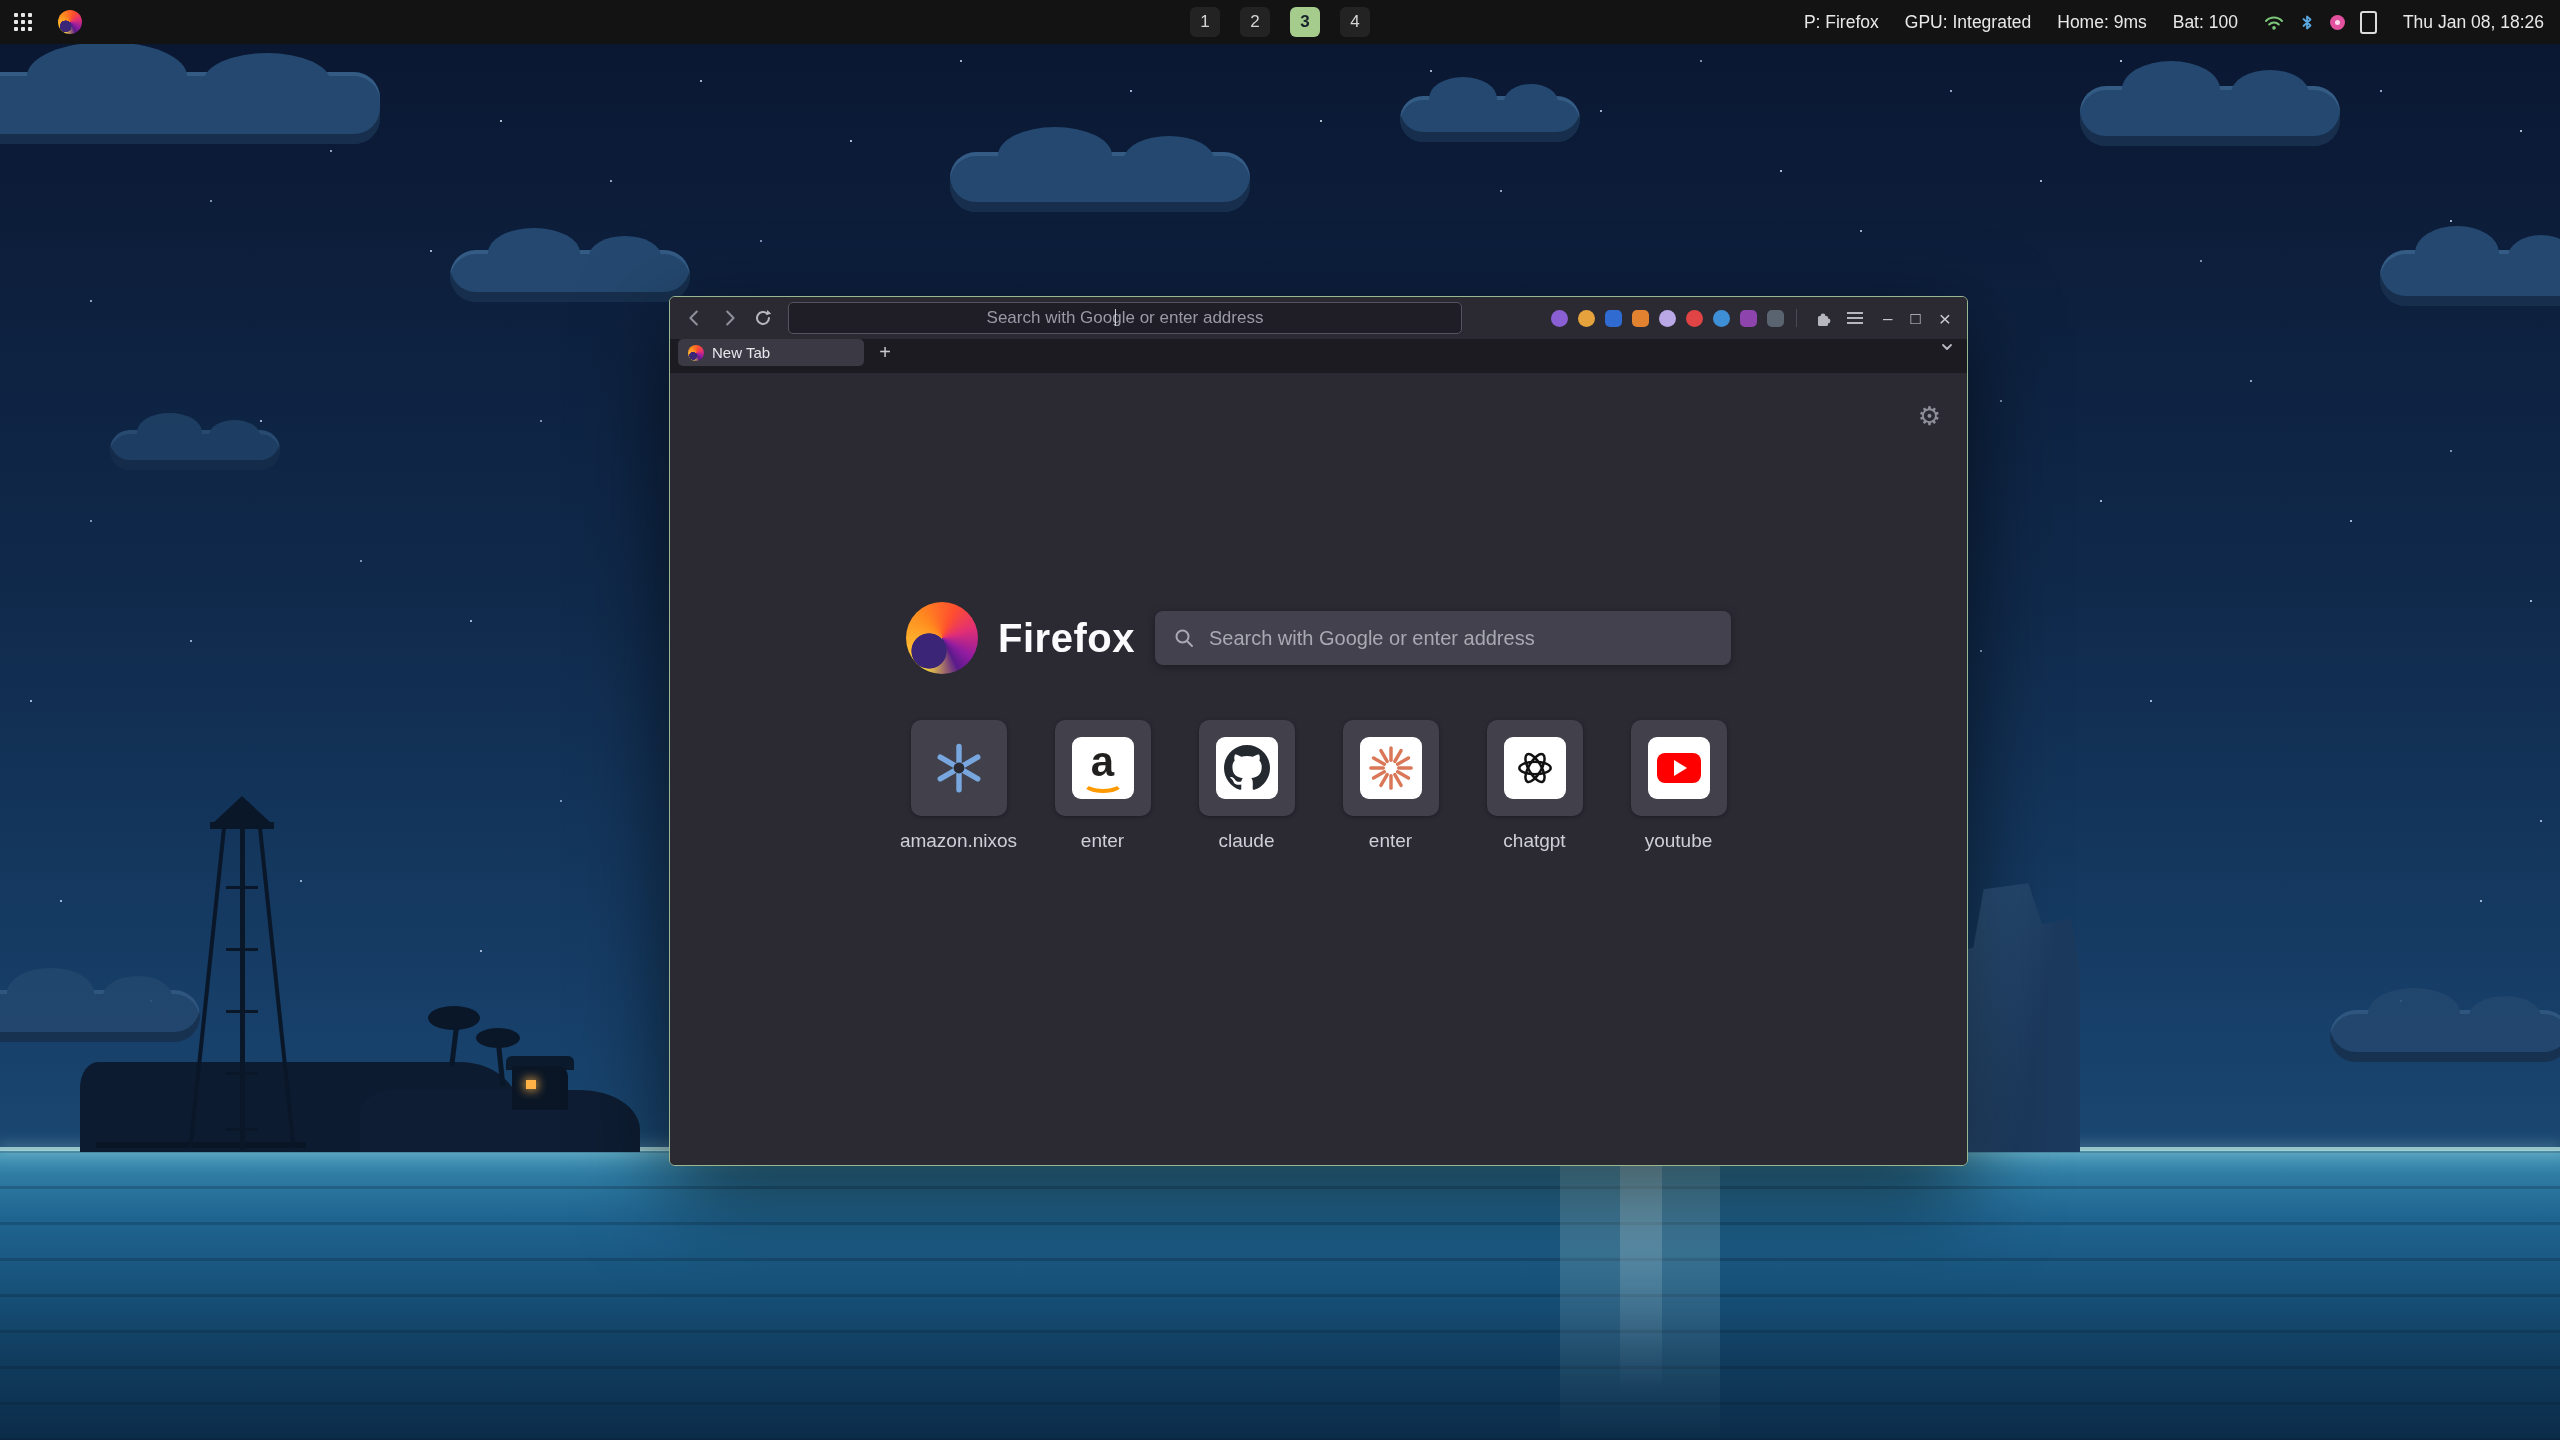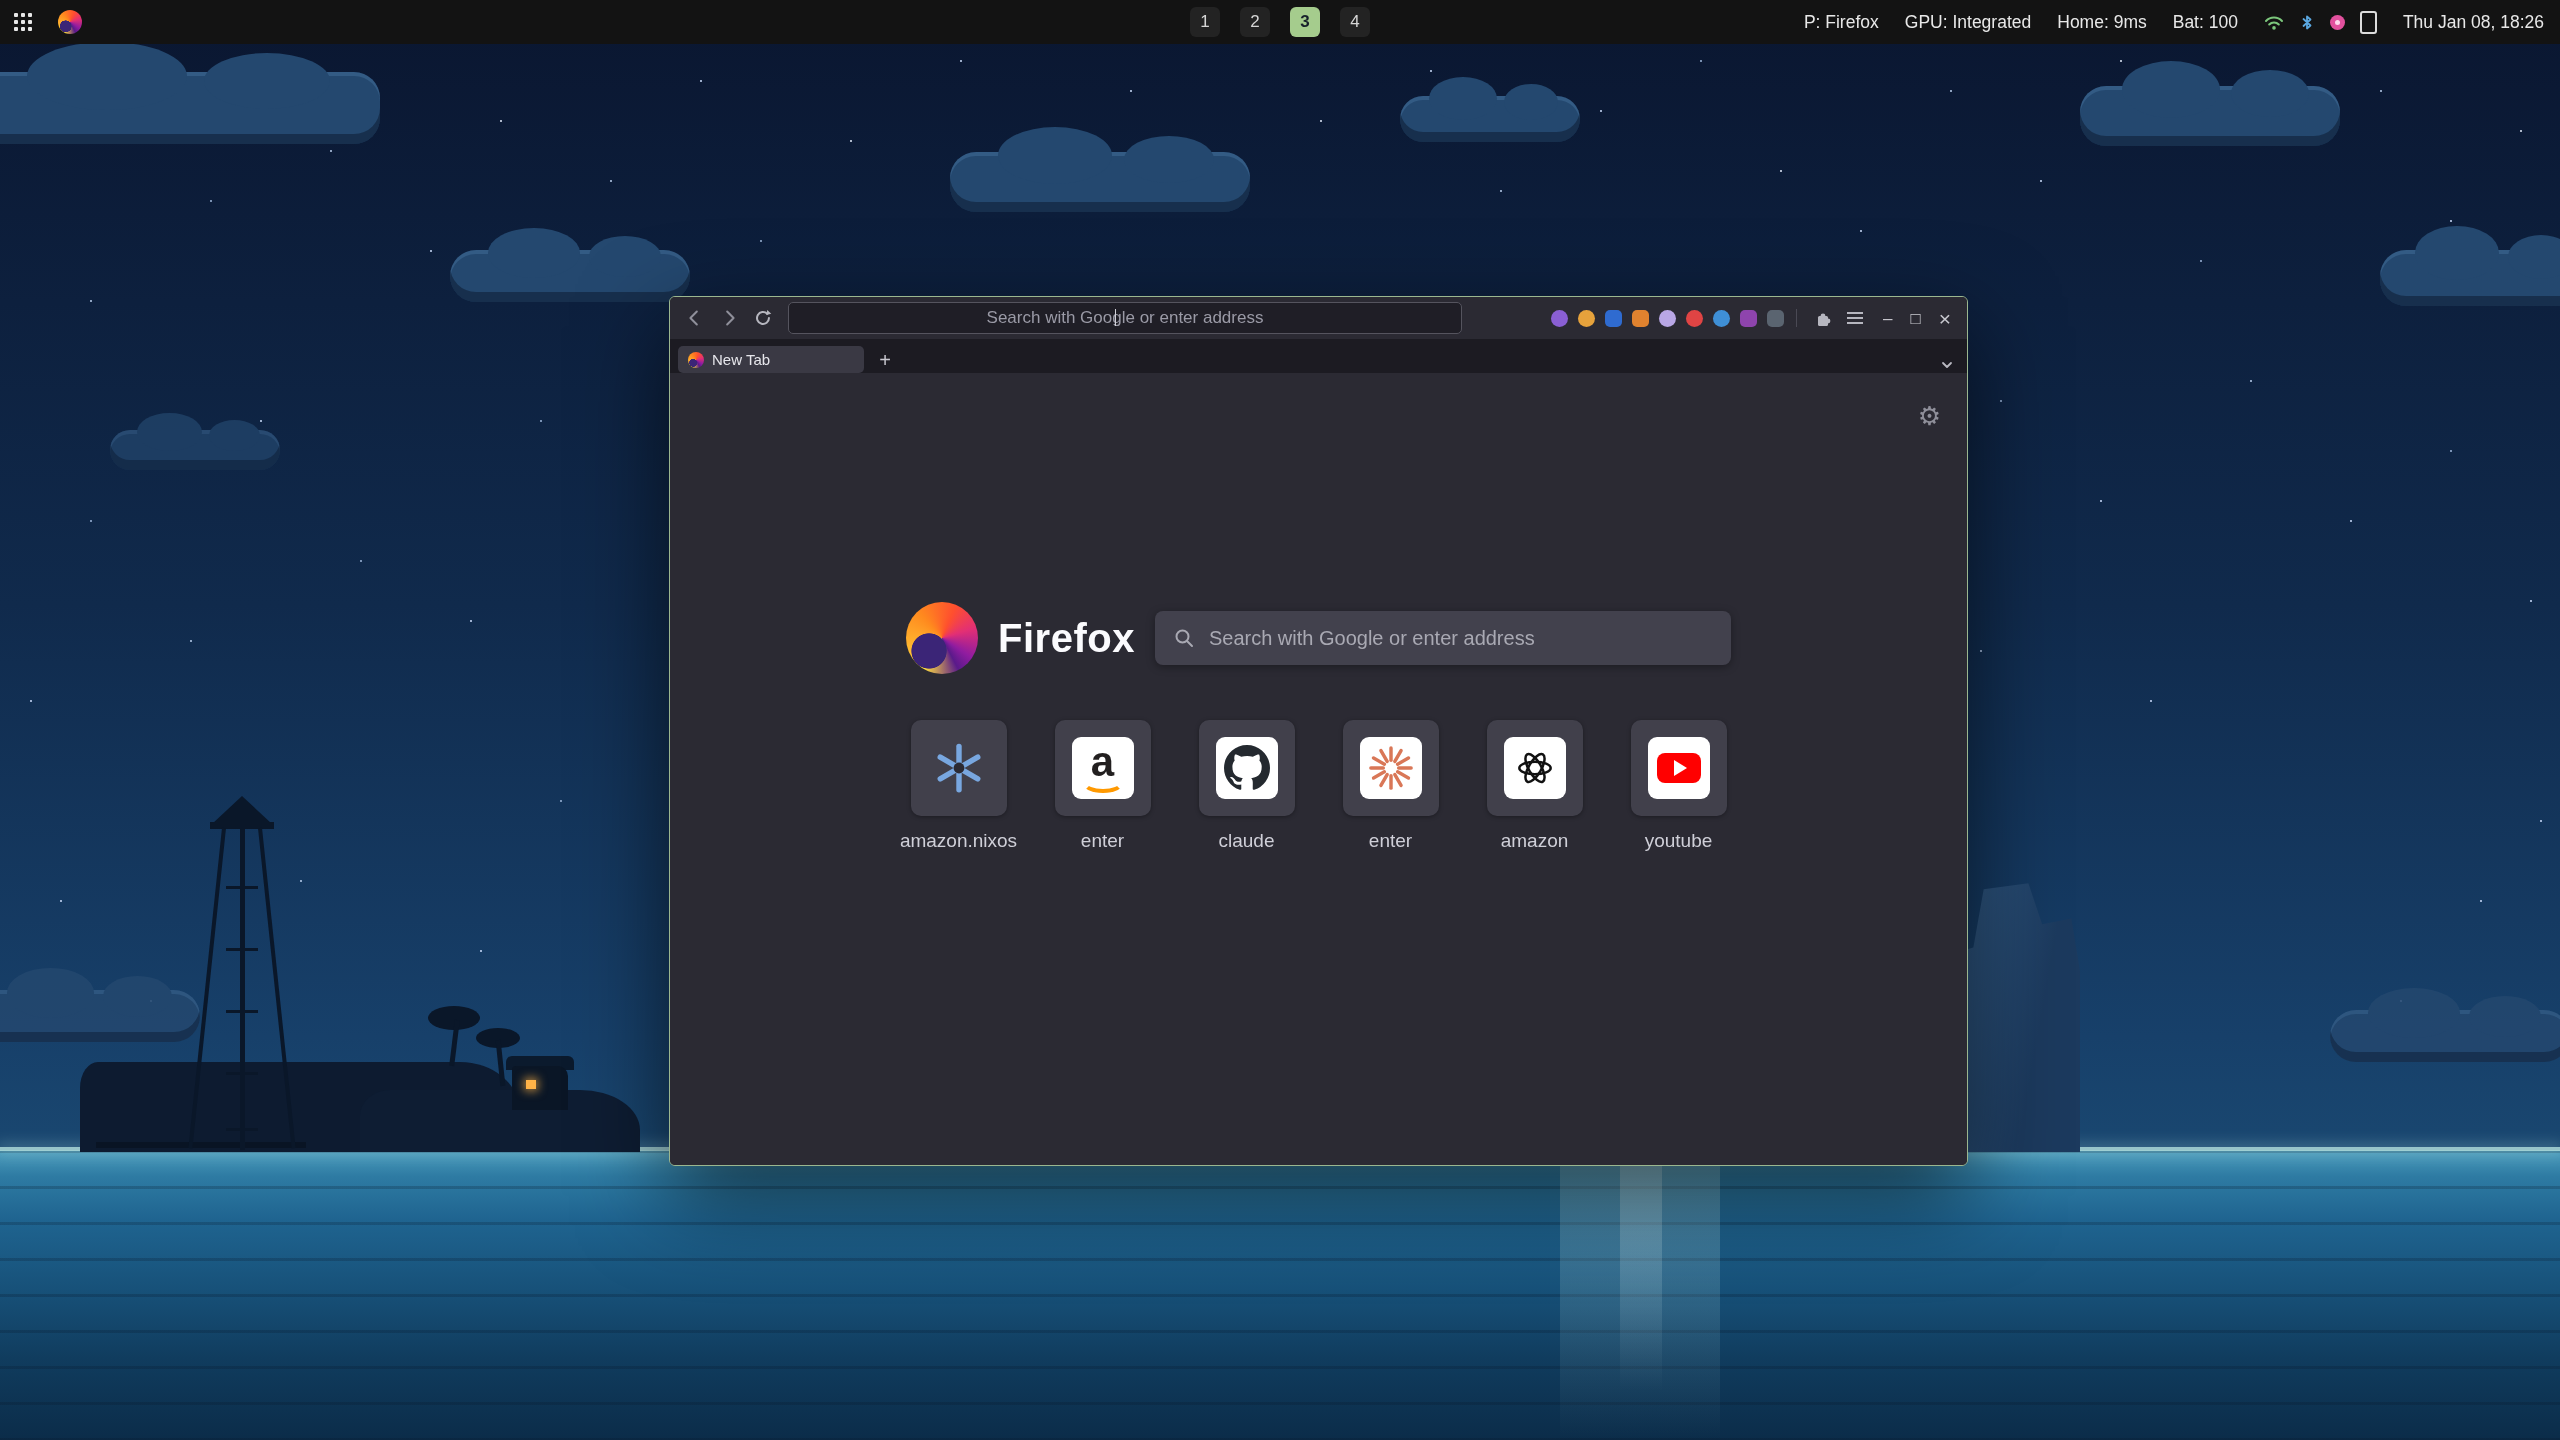--- a/index.html
+++ b/index.html
@@ -110,21 +110,21 @@
   .ext{width:17px;height:17px;border-radius:5px;}
   .ext.round{border-radius:50%;}
   .tb-divider{width:1px;height:18px;background:#4a4954;margin:0 8px;}
   .icon-btn{width:28px;height:28px;display:flex;align-items:center;justify-content:center;border-radius:4px;color:#b6b6bf;}
   .burger{position:relative;width:16px;height:2px;background:#b6b6bf;
     box-shadow:0 5px #b6b6bf,0 10px #b6b6bf;margin-top:-10px;}
   .win-controls{display:flex;align-items:center;gap:18px;margin:0 6px 0 10px;color:#c9c9d0;}
   .wc{font-size:17px;line-height:1;cursor:default;}
   .wc.close{font-size:21px;}
 
-  .ff-tabbar{position:relative;height:34px;background:#1c1b22;display:flex;align-items:flex-end;padding:0 8px;}
+  .ff-tabbar{position:relative;height:34px;background:#1c1b22;display:flex;align-items:flex-start;padding:0 8px;}
   .tab{width:166px;height:27px;background:#3a3944;border-radius:5px;display:flex;align-items:center;
     gap:8px;padding:0 10px;color:#e6e6eb;font-size:15px;}
   .tab-fav{width:16px;height:16px;flex:none;}
   .newtab-btn{width:26px;height:26px;margin-left:8px;display:flex;align-items:center;justify-content:center;
     color:#c9c9d0;font-size:20px;border-radius:4px;}
   .tab-chevron{position:absolute;right:12px;color:#b9b9c2;display:flex;}
 
   .ff-content{position:absolute;left:0;right:0;top:76px;bottom:0;background:#2b2a33;}
   .gear{position:absolute;top:30px;right:26px;font-size:26px;color:#8f8f9a;line-height:1;}
   .hero{position:absolute;top:229px;left:0;right:0;display:flex;justify-content:center;align-items:center;gap:20px;}
@@ -371,21 +371,21 @@
             <div class="fav-white">
               <svg width="46" height="46" viewBox="0 0 44 44">
                 <g stroke="#111" stroke-width="2.4" fill="none">
                   <ellipse cx="22" cy="22" rx="15" ry="6"></ellipse>
                   <ellipse cx="22" cy="22" rx="15" ry="6" transform="rotate(60 22 22)"></ellipse>
                   <ellipse cx="22" cy="22" rx="15" ry="6" transform="rotate(120 22 22)"></ellipse>
                 </g>
               </svg>
             </div>
           </div>
-          <span class="tile-label">amazon</span>
+          <span class="tile-label">chatgpt</span>
         </div>
 
         <div class="tile">
           <div class="tile-card">
             <div class="fav-white">
               <div class="yt-badge">
                   <div class="yt-tri"></div>
                 </div>
             </div>
           </div>

